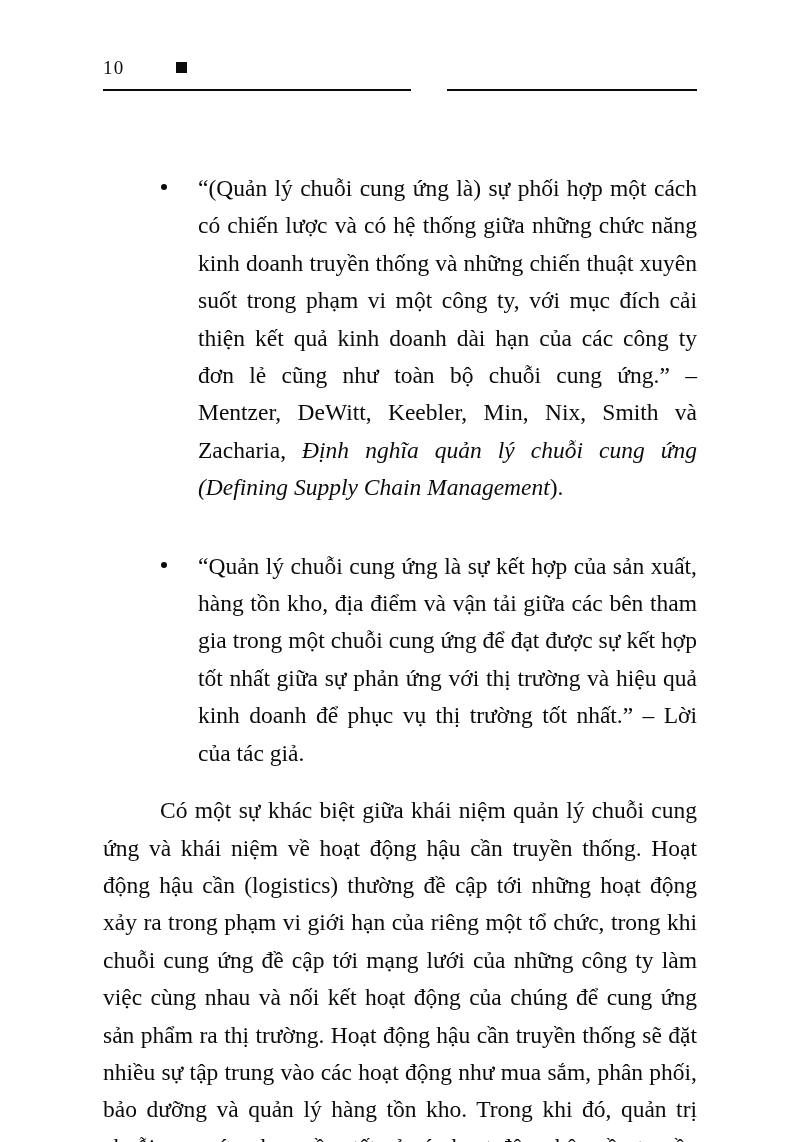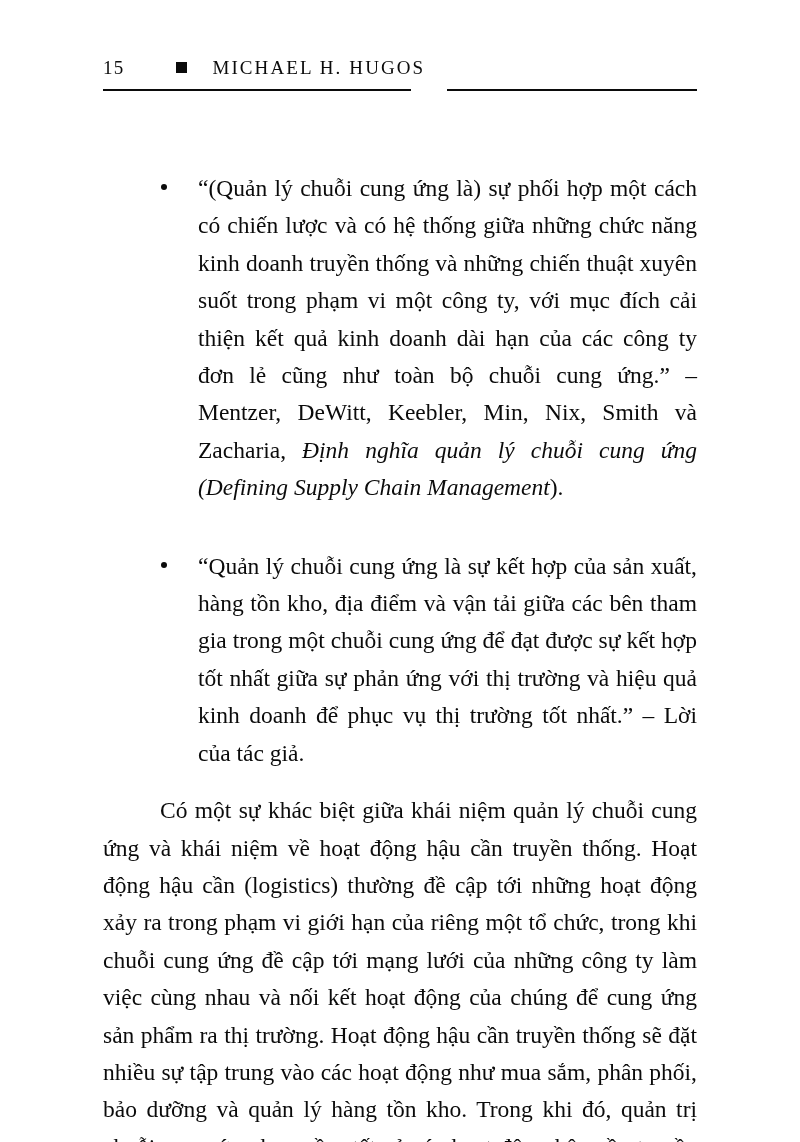--- a/index.html
+++ b/index.html
@@ -123,23 +123,22 @@
 
   
   .bullet-text, .body-para { text-align-last: left; }
 </style>
 </head>
 <body>
 
 <div class="page" style="background: rgb(255, 255, 255); color: rgb(11, 11, 11);">
 
   <div class="running-head">
-    <span class="folio">15</span>
+    <span class="folio">10</span>
     <span class="head-square"></span>
-    <span class="head-title">MICHAEL H. HUGOS</span>
   </div>
   <div class="rule-left"></div>
   <div class="rule-right"></div>
 
   <div class="content">
 
     <div class="bullet-item">
       <span class="bullet-dot"></span>
       <p class="bullet-text"><span>“(Quản lý chuỗi cung ứng là) sự phối hợp một cách có chiến lược và có hệ thống giữa những chức năng kinh doanh truyền thống và những chiến thuật xuyên suốt trong phạm vi một công ty, với mục đích cải thiện kết quả kinh doanh dài hạn của các công ty đơn lẻ cũng như toàn bộ chuỗi cung ứng.” – Mentzer, DeWitt, Keebler, Min, Nix, Smith và Zacharia, </span><span class="ital">Định nghĩa quản lý chuỗi cung ứng (Defining Supply Chain Management</span><span>).</span></p>
     </div>

